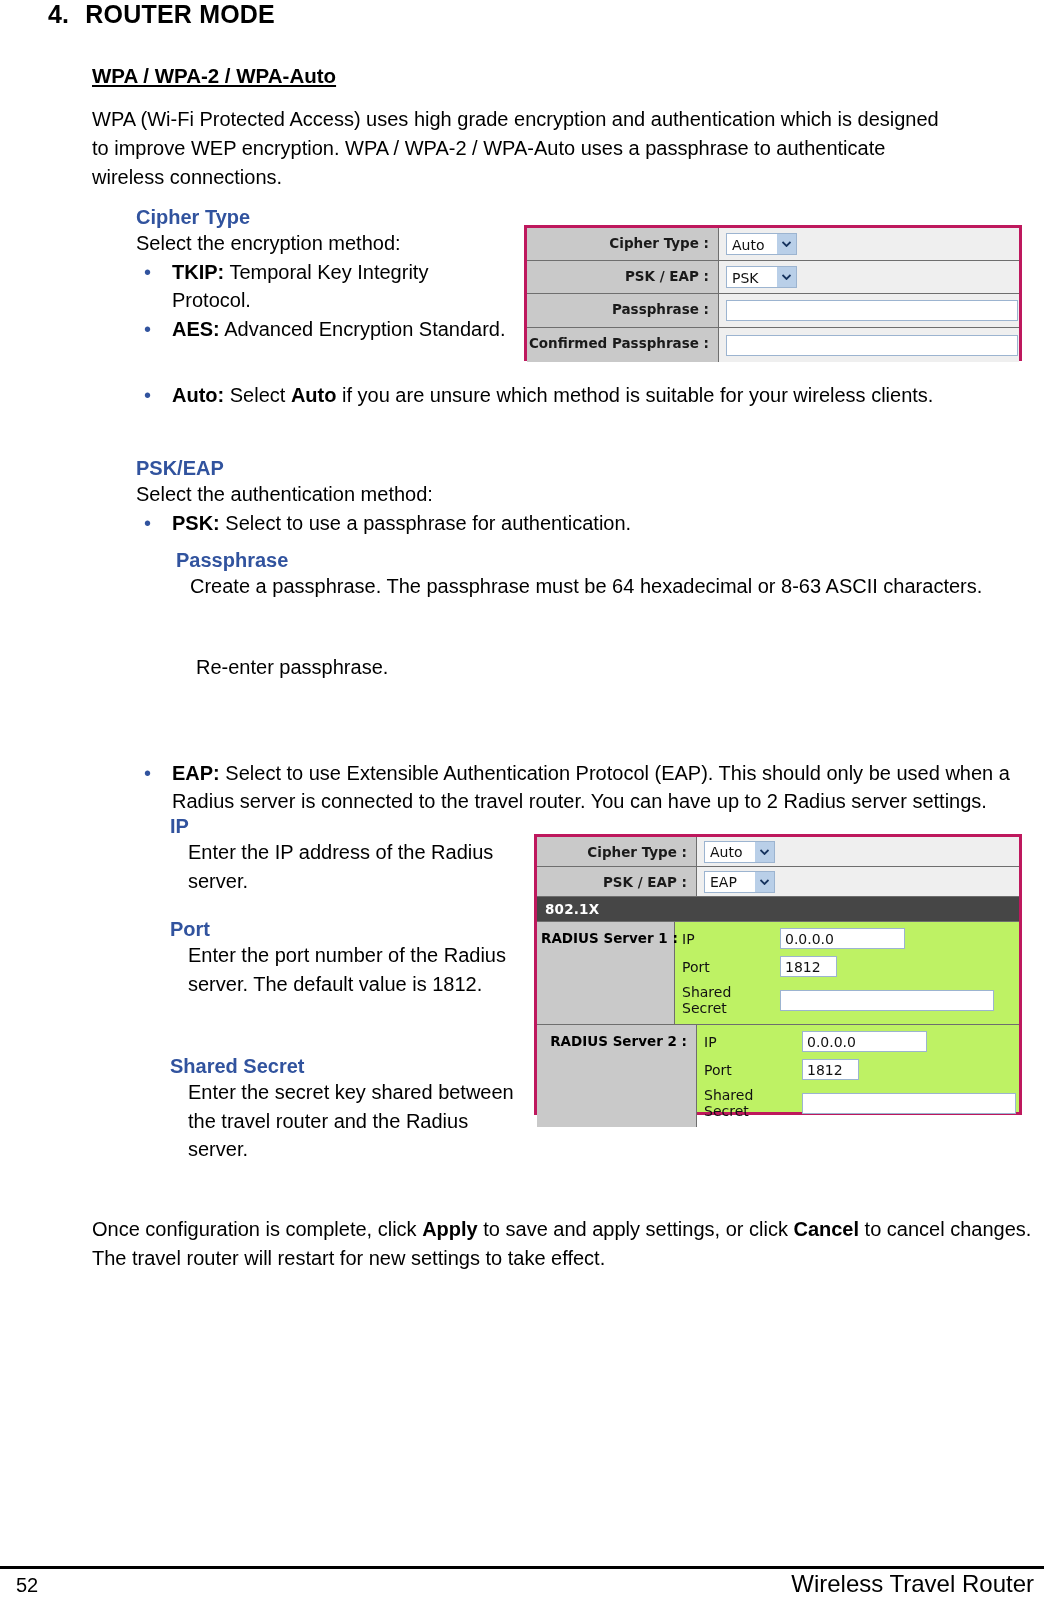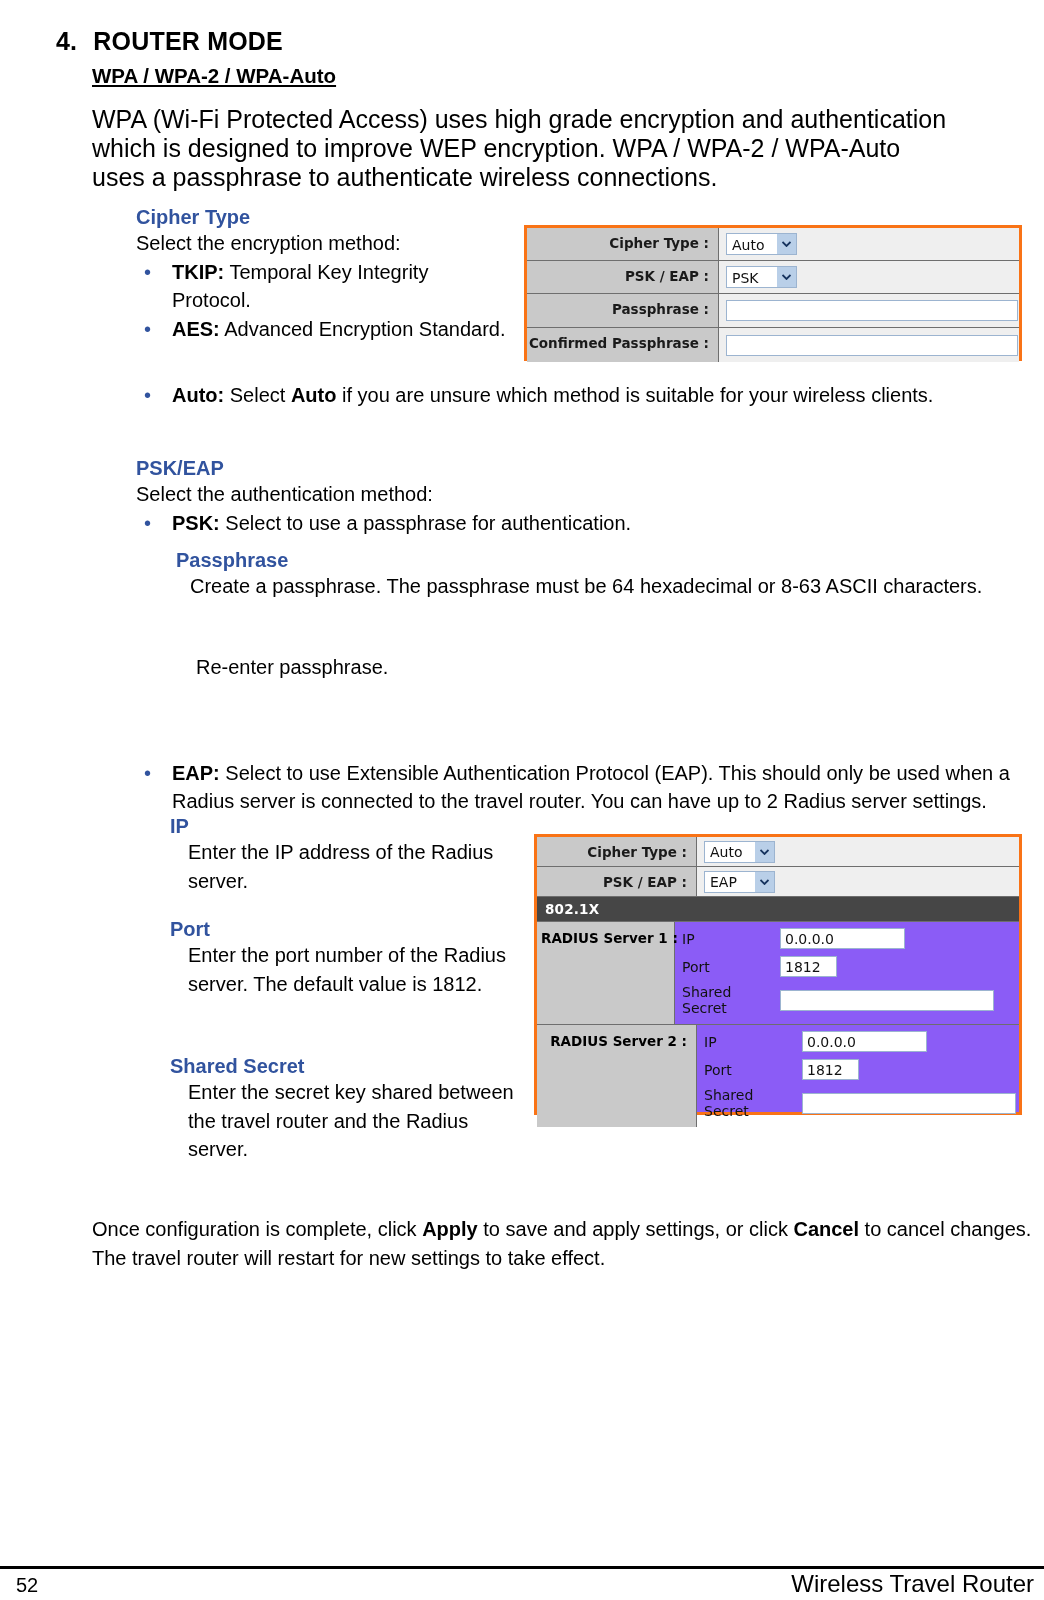--- a/index.html
+++ b/index.html
@@ -17,45 +17,44 @@
   }
 
   
   .page {
     position: absolute;
     inset: 0;
   }
 
   .chapter-title {
     position: absolute;
-    left: 56px;
+    left: 48px;
     top: 0px;
     font-size: 25px;
     font-weight: bold;
     letter-spacing: 0.2px;
     white-space: nowrap;
-    margin-top: 27px;
   }
   .chapter-title .num { margin-right: 16px; }
 
   .section-heading {
     position: absolute;
     left: 92px;
     top: 64px;
     font-size: 20.5px;
     font-weight: bold;
     text-decoration: underline;
   }
 
   .intro {
     position: absolute;
     left: 92px;
     top: 105px;
     width: 860px;
-    font-size: 25px;
+    font-size: 20px;
     line-height: 29px;
   }
 
   
   .blue-head {
     color: #31539E;
     font-weight: bold;
     font-size: 20px;
   }
 
@@ -77,22 +76,22 @@
     left: 8px;
     top: 0px;
     color: #31539E;
     font-size: 20px;
     line-height: 28.5px;
   }
 
   
   .ui-panel {
     position: absolute;
-    background: #8b5cf6;
-    border: 3px solid #f97316;
+    background: #bef264;
+    border: 3px solid #be185d;
     box-sizing: border-box;
     font-family: "DejaVu Sans", sans-serif;
   }
   .ui-row {
     display: flex;
     align-items: stretch;
     border-bottom: 1px solid #6e6e6e;
     box-sizing: border-box;
   }
   .ui-row:last-child { border-bottom: none; }

